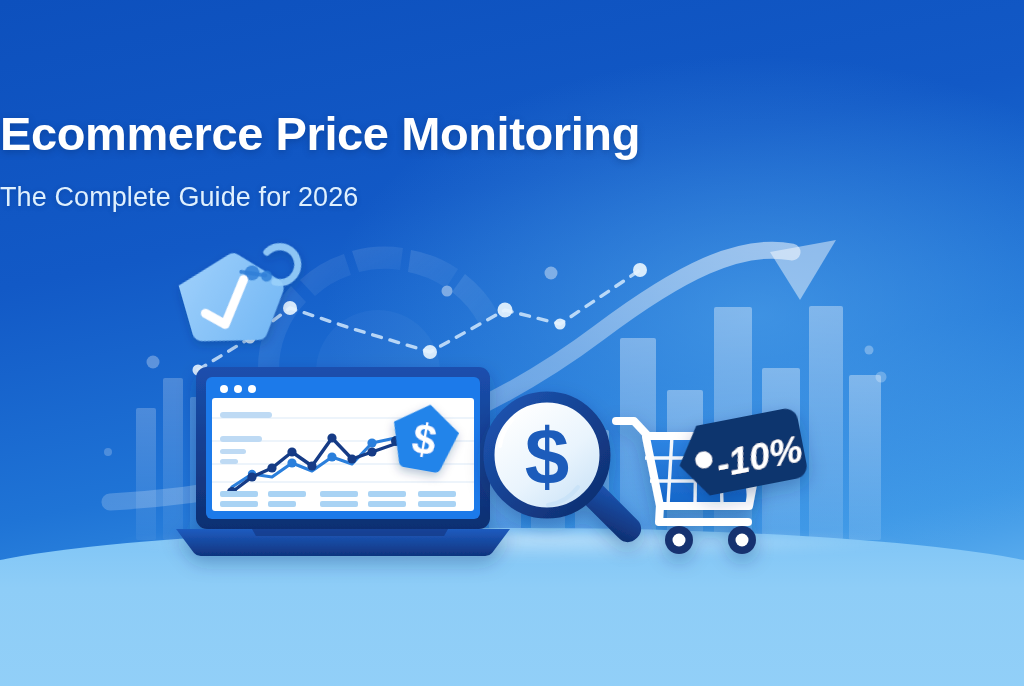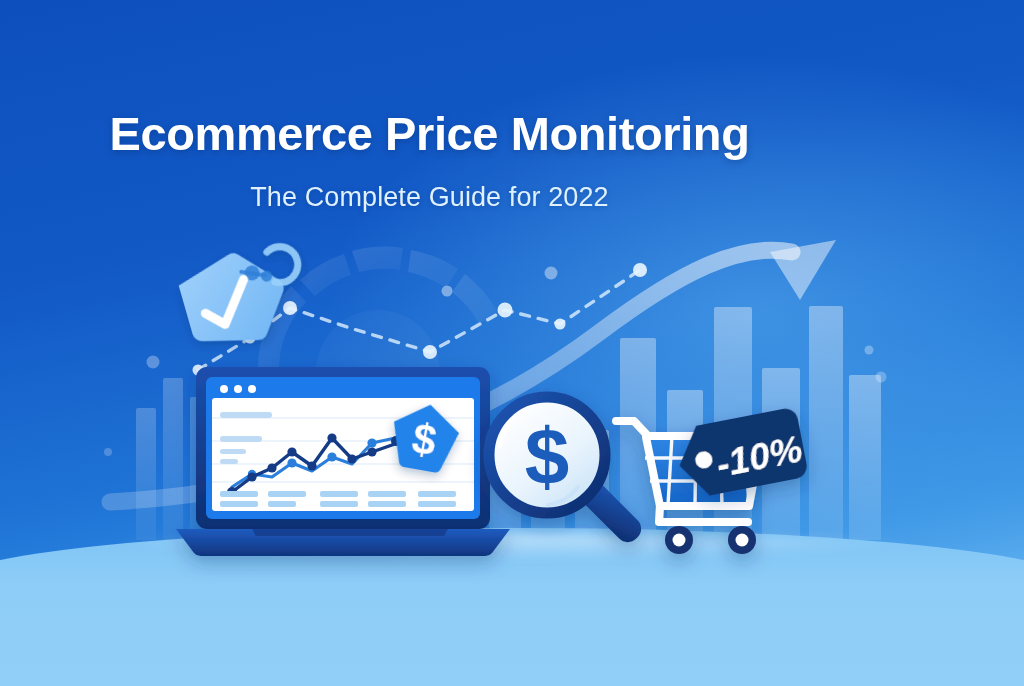--- a/index.html
+++ b/index.html
@@ -31,21 +31,21 @@
     border-radius:50%;
     filter:blur(5px);
   }
 
   
   .bg-svg { position:absolute; inset:0; width:1024px; height:686px; }
 
   
   .headings {
     position:absolute; left:0; top:108px; width:859px;
-    text-align:center; z-index:40;
+    text-align:left; z-index:40;
   }
   .title {
     font-size:47px; font-weight:700; color:#ffffff;
     letter-spacing:-0.4px; line-height:1.12;
     text-shadow:0 2px 7px rgba(4,38,94,0.34);
     white-space:nowrap;
   }
   .subtitle {
     margin-top:21px;
     font-size:27px; font-weight:400; color:#dff0fe;
@@ -140,21 +140,21 @@
       <circle cx="881" cy="377" r="5.5" opacity="0.26"></circle>
       <circle cx="108" cy="452" r="4" opacity="0.22"></circle>
     </g>
   </svg>
 
   <div class="floor"></div>
   <div class="floor-glow"></div>
 
   <div class="headings">
     <div class="title">Ecommerce Price Monitoring</div>
-    <div class="subtitle">The Complete Guide for 2022</div>
+    <div class="subtitle">The Complete Guide for 2026</div>
   </div>
 
   <div class="scene">
     <svg width="1024" height="686" viewBox="0 0 1024 686">
       <defs>
         <linearGradient id="screenBez" x1="0" y1="0" x2="0" y2="1">
           <stop offset="0%" stop-color="#1b4fae"></stop>
           <stop offset="100%" stop-color="#0f2f72"></stop>
         </linearGradient>
         <linearGradient id="baseG" x1="0" y1="0" x2="0" y2="1">

